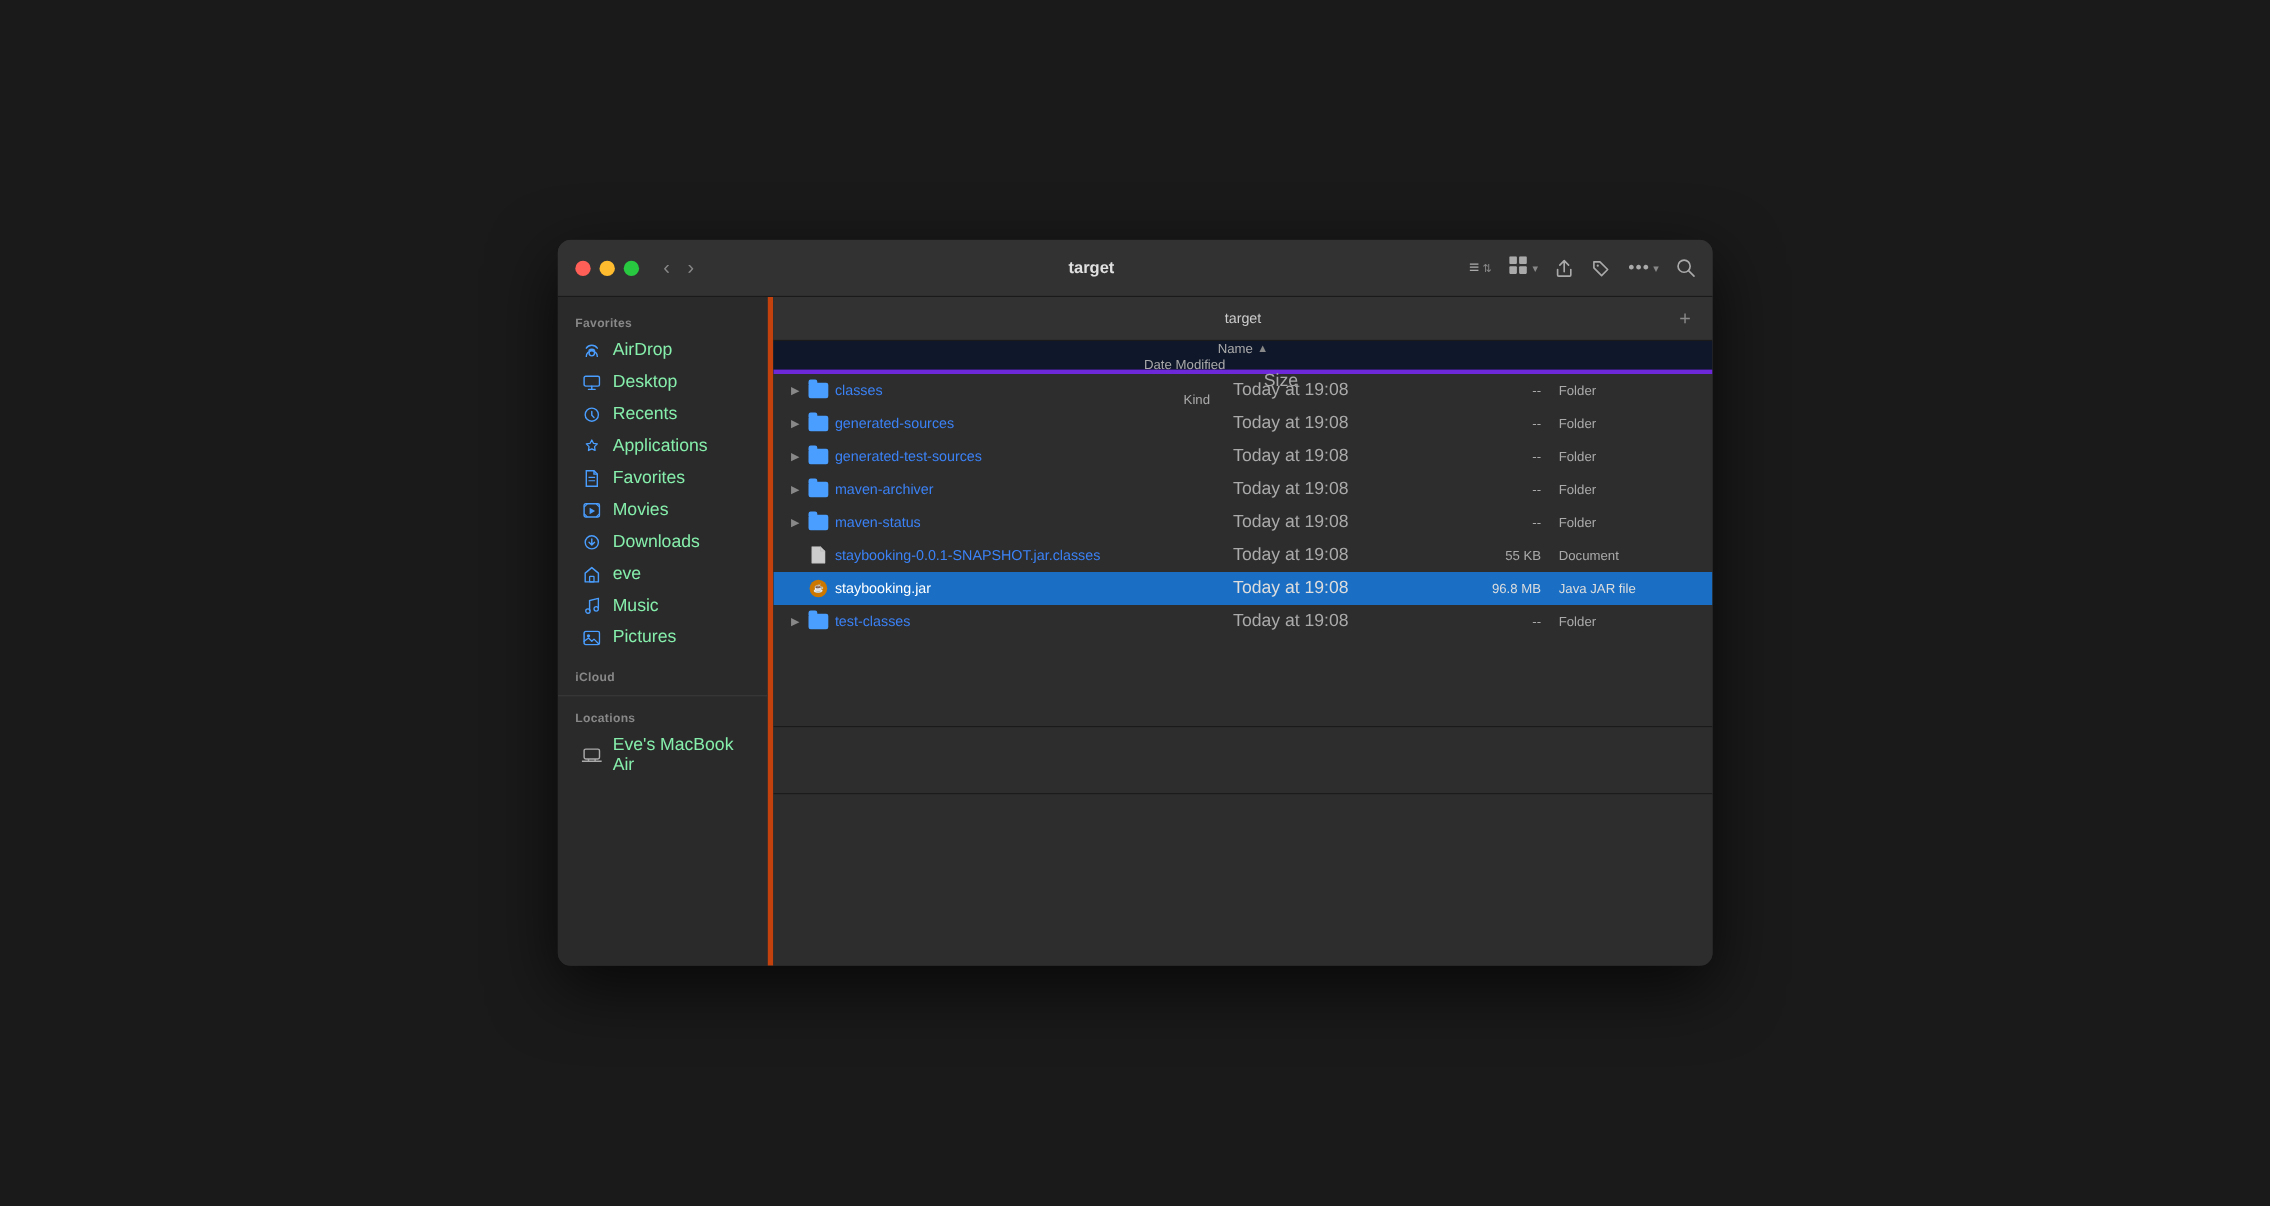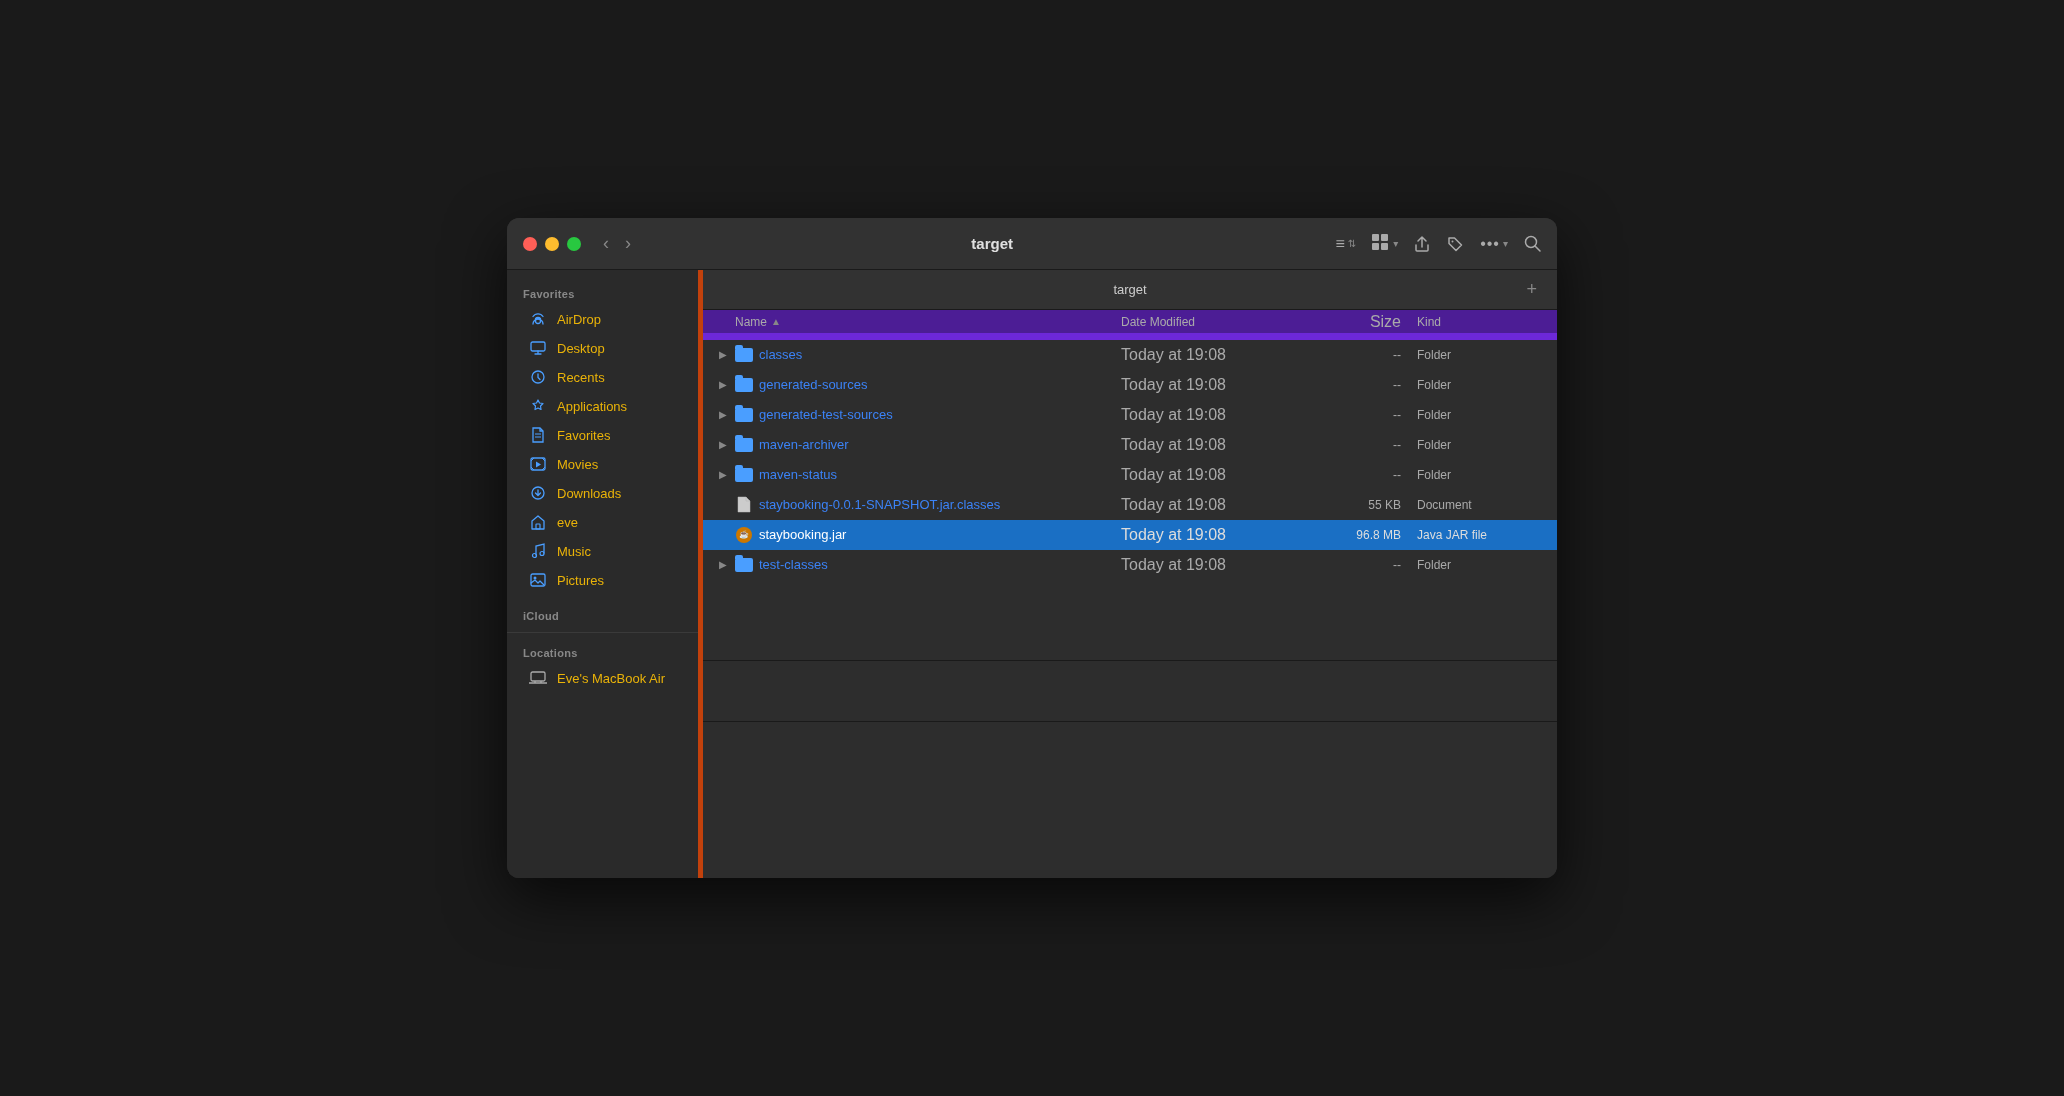--- a/index.html
+++ b/index.html
@@ -118,22 +118,22 @@
       width: 18px;
       height: 18px;
       display: flex;
       align-items: center;
       justify-content: center;
       color: #4a9eff;
       font-size: 14px;
       flex-shrink: 0;
     }
     .sidebar-label {
-      font-size: 13px;
-      color: #eab308;
+      font-size: 16px;
+      color: #86efac;
     }
     .sidebar-divider {
       height: 1px;
       background: #3a3a3a;
       margin: 6px 0;
     }
     
     .file-pane {
       flex: 1;
       display: flex;
@@ -163,22 +163,23 @@
       font-size: 18px;
       cursor: pointer;
       padding: 0 4px;
     }
     
     .column-headers {
       display: flex;
       align-items: center;
       padding: 0 16px;
       height: 30px;
-      background: #4c1d95;
-      border-bottom: 7px solid #6d28d9;
+      background: #0f172a;
+      border-bottom: 4px solid #6d28d9;
+      flex-direction: column;
     }
     .col-name {
       flex: 1;
       font-size: 12px;
       color: #aaa;
       font-weight: 500;
       display: flex;
       align-items: center;
       gap: 4px;
     }

